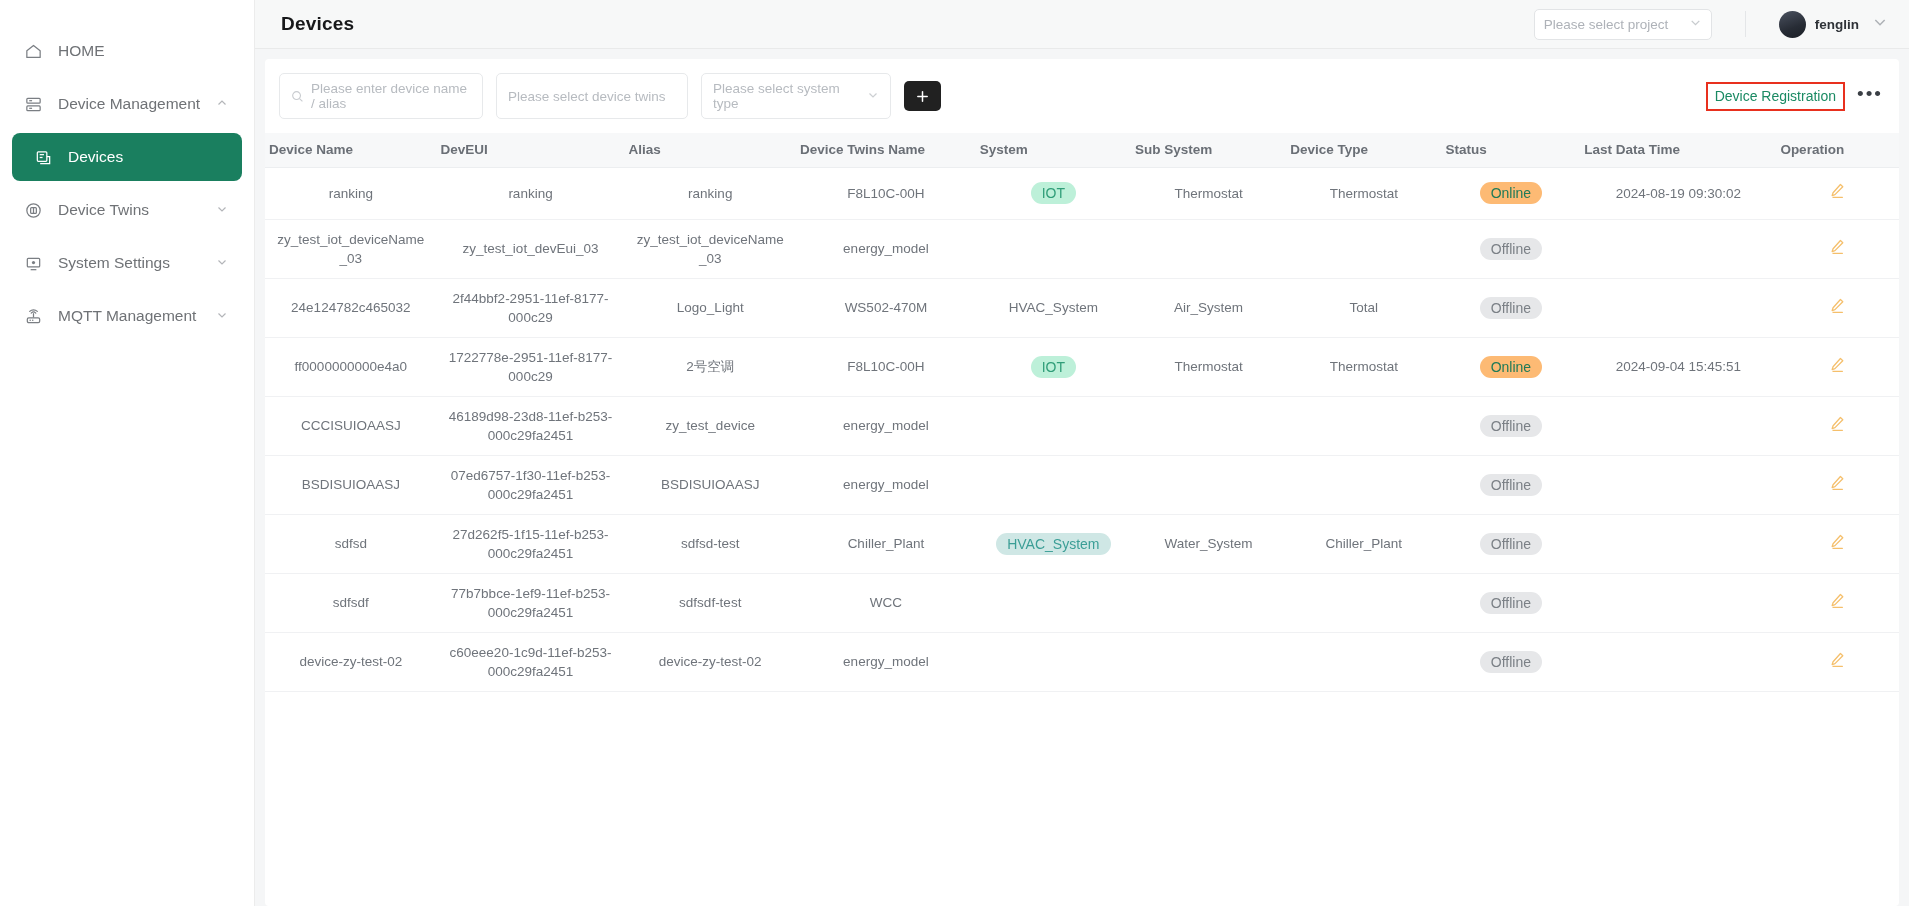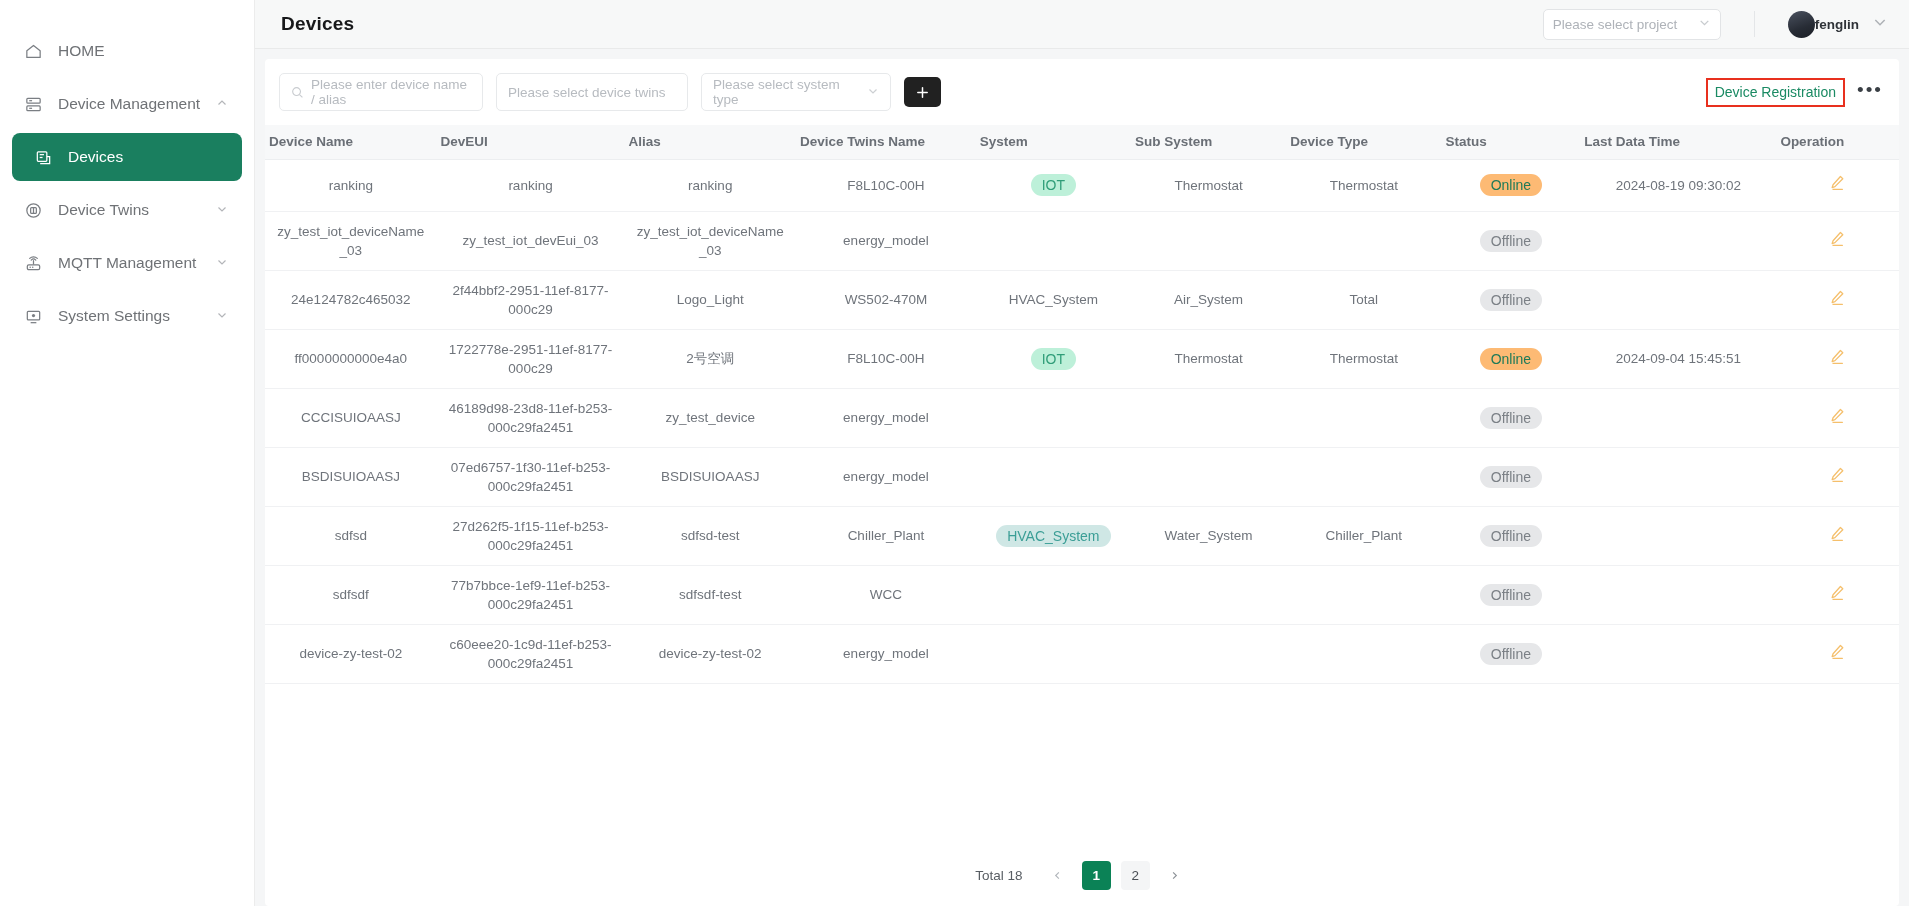--- a/index.html
+++ b/index.html
@@ -53,31 +53,31 @@
   .proj-select {
     width: 178px; height: 31px; background: #fff; border: 1px solid #e2e4e6;
     border-radius: 5px; display: flex; align-items: center; padding: 0 9px;
     font-size: 13.5px; color: #aeb2b8; cursor: pointer;
   }
   .proj-select .cv { margin-left: auto; opacity: .55; }
   .vdiv { width: 1px; height: 26px; background: #e4e6e8; margin: 0 18px; }
   .user { display: flex; align-items: center; cursor: pointer; }
   .avatar { width: 27px; height: 27px; border-radius: 50%;
     background: linear-gradient(160deg,#4b5260 0%,#272c35 60%,#1b1f26 100%); }
-  .uname { font-size: 13.5px; color: #2f3338; font-weight: bold; }
+  .uname { font-size: 13.5px; color: #2f3338; font-weight: bold; margin-left: 9px; }
   .user .cv { margin-left: 14px; opacity: .6; }
 
   .content { flex: 1 1 auto; padding: 10px 10px 0 10px; min-height: 0; }
   .card { background: #ffffff; border-radius: 4px; height: 100%;
     display: flex; flex-direction: column; }
 
   
   .filters { display: flex; align-items: center; padding: 14px 16px 14px 14px;
     flex: 0 0 auto; }
-  .fld { height: 38px; border: 1px solid #e7e9eb; border-radius: 5px;
+  .fld { height: 46px; border: 1px solid #e7e9eb; border-radius: 5px;
     background: #fff; display: flex; align-items: center; padding: 0 11px;
     font-size: 13.5px; color: #b7bbc0; margin-right: 13px; cursor: text; }
   .fld.w1 { width: 204px; }
   .fld.w2 { width: 192px; cursor: pointer; }
   .fld.w3 { width: 190px; cursor: pointer; }
   .fld .ic { margin-right: 7px; display: flex; opacity: .75; }
   .fld .cv { margin-left: auto; opacity: .5; }
   .addbtn { width: 37px; height: 30px; background: #212121; border-radius: 5px;
     display: flex; align-items: center; justify-content: center; cursor: pointer; }
   .filters-right { margin-left: auto; display: flex; align-items: center; }
@@ -179,46 +179,46 @@
         <span class="nav-label">Device Twins</span>
         <span class="nav-caret">
           <svg width="12" height="12" viewBox="0 0 12 12" fill="none" stroke="#8b8f94" stroke-width="1.2">
             <path d="M2.5 4.5 L6 8 L9.5 4.5"></path>
           </svg>
         </span>
       </div>
 
       <div class="nav-item">
         <span class="nav-ico">
+          <svg width="19" height="19" viewBox="0 0 20 20" fill="none" stroke="#7a7e83" stroke-width="1.3">
+            <rect x="3.5" y="4.5" width="13" height="9" rx="1"></rect>
+            <circle cx="10" cy="9" r="1.7" fill="#7a7e83" stroke="none"></circle>
+            <line x1="7" y1="16.5" x2="13" y2="16.5"></line>
+          </svg>
+        </span>
+        <span class="nav-label">System Settings</span>
+        <span class="nav-caret">
+          <svg width="12" height="12" viewBox="0 0 12 12" fill="none" stroke="#8b8f94" stroke-width="1.2">
+            <path d="M2.5 4.5 L6 8 L9.5 4.5"></path>
+          </svg>
+        </span>
+      </div>
+
+      <div class="nav-item">
+        <span class="nav-ico">
           <svg width="19" height="19" viewBox="0 0 20 20" fill="none" stroke="#7a7e83" stroke-width="1.3" stroke-linecap="round">
             <rect x="3.5" y="11.5" width="13" height="5" rx="1.5"></rect>
             <circle cx="6.5" cy="14" r=".8" fill="#7a7e83" stroke="none"></circle>
             <circle cx="9.2" cy="14" r=".8" fill="#7a7e83" stroke="none"></circle>
             <path d="M10 10.5 V7"></path>
             <path d="M7.6 6.4 A3.4 3.4 0 0 1 12.4 6.4"></path>
             <path d="M6 4.6 A5.8 5.8 0 0 1 14 4.6"></path>
           </svg>
         </span>
         <span class="nav-label">MQTT Management</span>
-        <span class="nav-caret">
-          <svg width="12" height="12" viewBox="0 0 12 12" fill="none" stroke="#8b8f94" stroke-width="1.2">
-            <path d="M2.5 4.5 L6 8 L9.5 4.5"></path>
-          </svg>
-        </span>
-      </div>
-
-      <div class="nav-item">
-        <span class="nav-ico">
-          <svg width="19" height="19" viewBox="0 0 20 20" fill="none" stroke="#7a7e83" stroke-width="1.3">
-            <rect x="3.5" y="4.5" width="13" height="9" rx="1"></rect>
-            <circle cx="10" cy="9" r="1.7" fill="#7a7e83" stroke="none"></circle>
-            <line x1="7" y1="16.5" x2="13" y2="16.5"></line>
-          </svg>
-        </span>
-        <span class="nav-label">System Settings</span>
         <span class="nav-caret">
           <svg width="12" height="12" viewBox="0 0 12 12" fill="none" stroke="#8b8f94" stroke-width="1.2">
             <path d="M2.5 4.5 L6 8 L9.5 4.5"></path>
           </svg>
         </span>
       </div>
 
     </nav>
   </aside>
 
@@ -469,32 +469,17 @@
                       <svg width="17" height="17" viewBox="0 0 18 18" fill="none" stroke="#f5bf6b" stroke-width="1.35" stroke-linecap="round" stroke-linejoin="round">
                         <path d="M12.1 2.6 L14.6 5.1 L6.3 13.4 L3.3 14.4 L4.3 11.4 Z"></path>
                         <line x1="4.2" y1="16.2" x2="14.2" y2="16.2"></line>
                       </svg>
                     </span></td>
                 </tr>
               </tbody>
           </table>
         </div>
 
-        <div class="pager">
-          <span class="total">Total 18</span>
-          <span class="pbtn arrow">
-            <svg width="11" height="11" viewBox="0 0 12 12" fill="none" stroke="#b0b5ba" stroke-width="1.2">
-              <path d="M7.5 2.5 L4 6 L7.5 9.5"></path>
-            </svg>
-          </span>
-          <span class="pbtn active">1</span>
-          <span class="pbtn">2</span>
-          <span class="pbtn arrow">
-            <svg width="11" height="11" viewBox="0 0 12 12" fill="none" stroke="#8b9096" stroke-width="1.2">
-              <path d="M4.5 2.5 L8 6 L4.5 9.5"></path>
-            </svg>
-          </span>
-        </div>
 
       </div>
     </div>
   </section>
 </div>
 
 </body></html>

